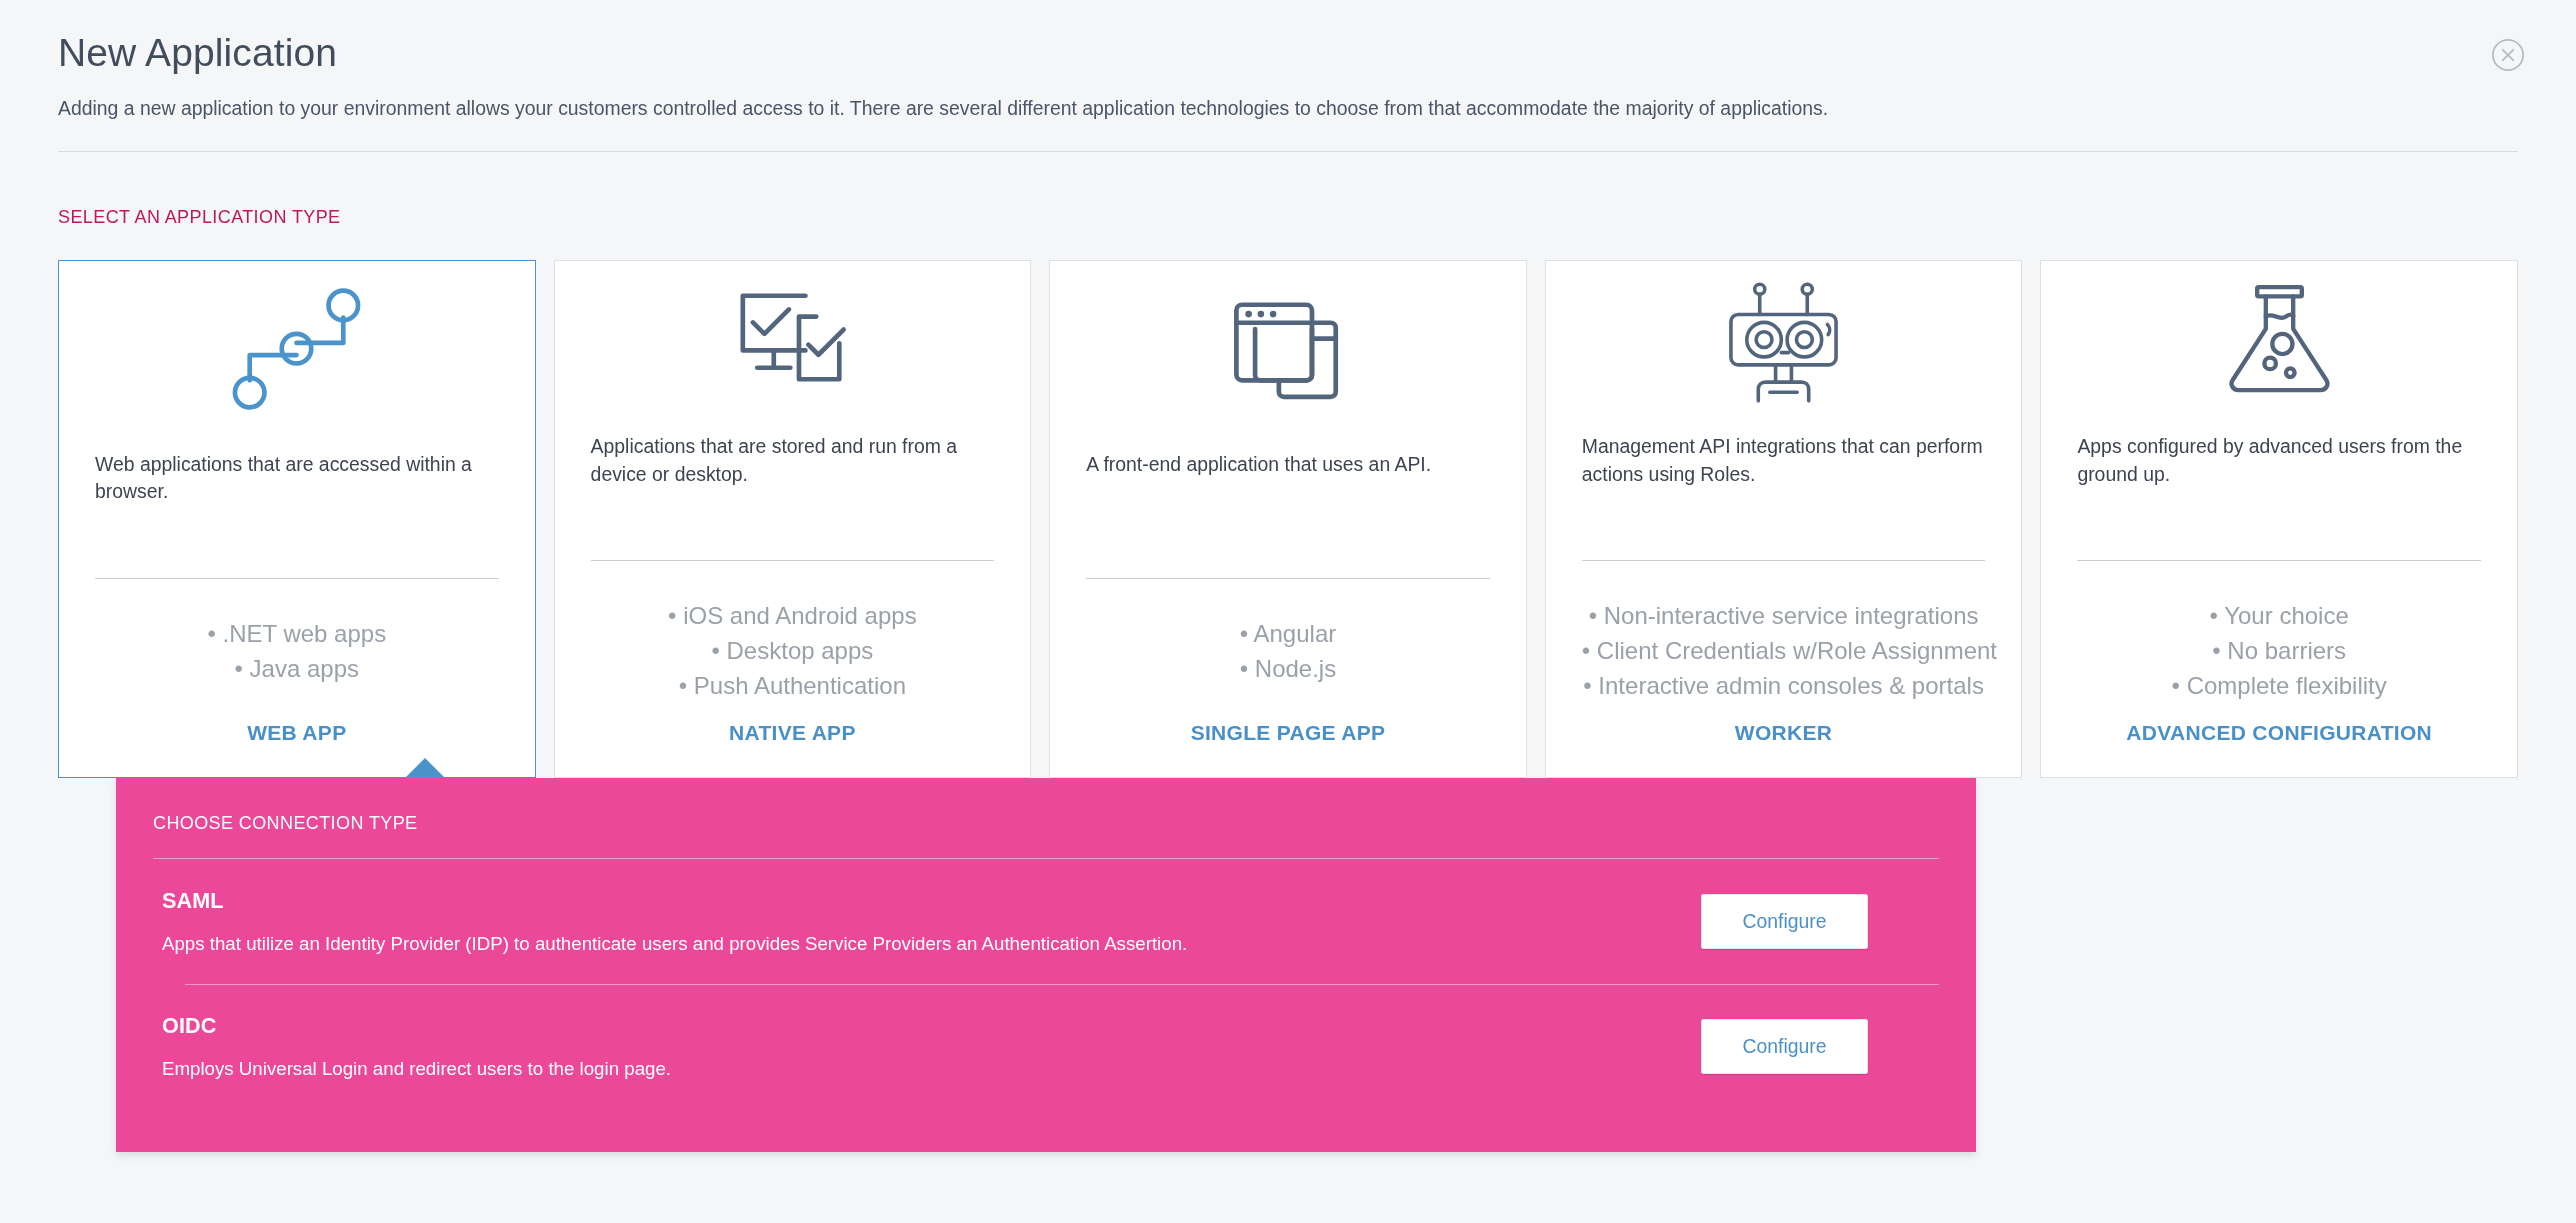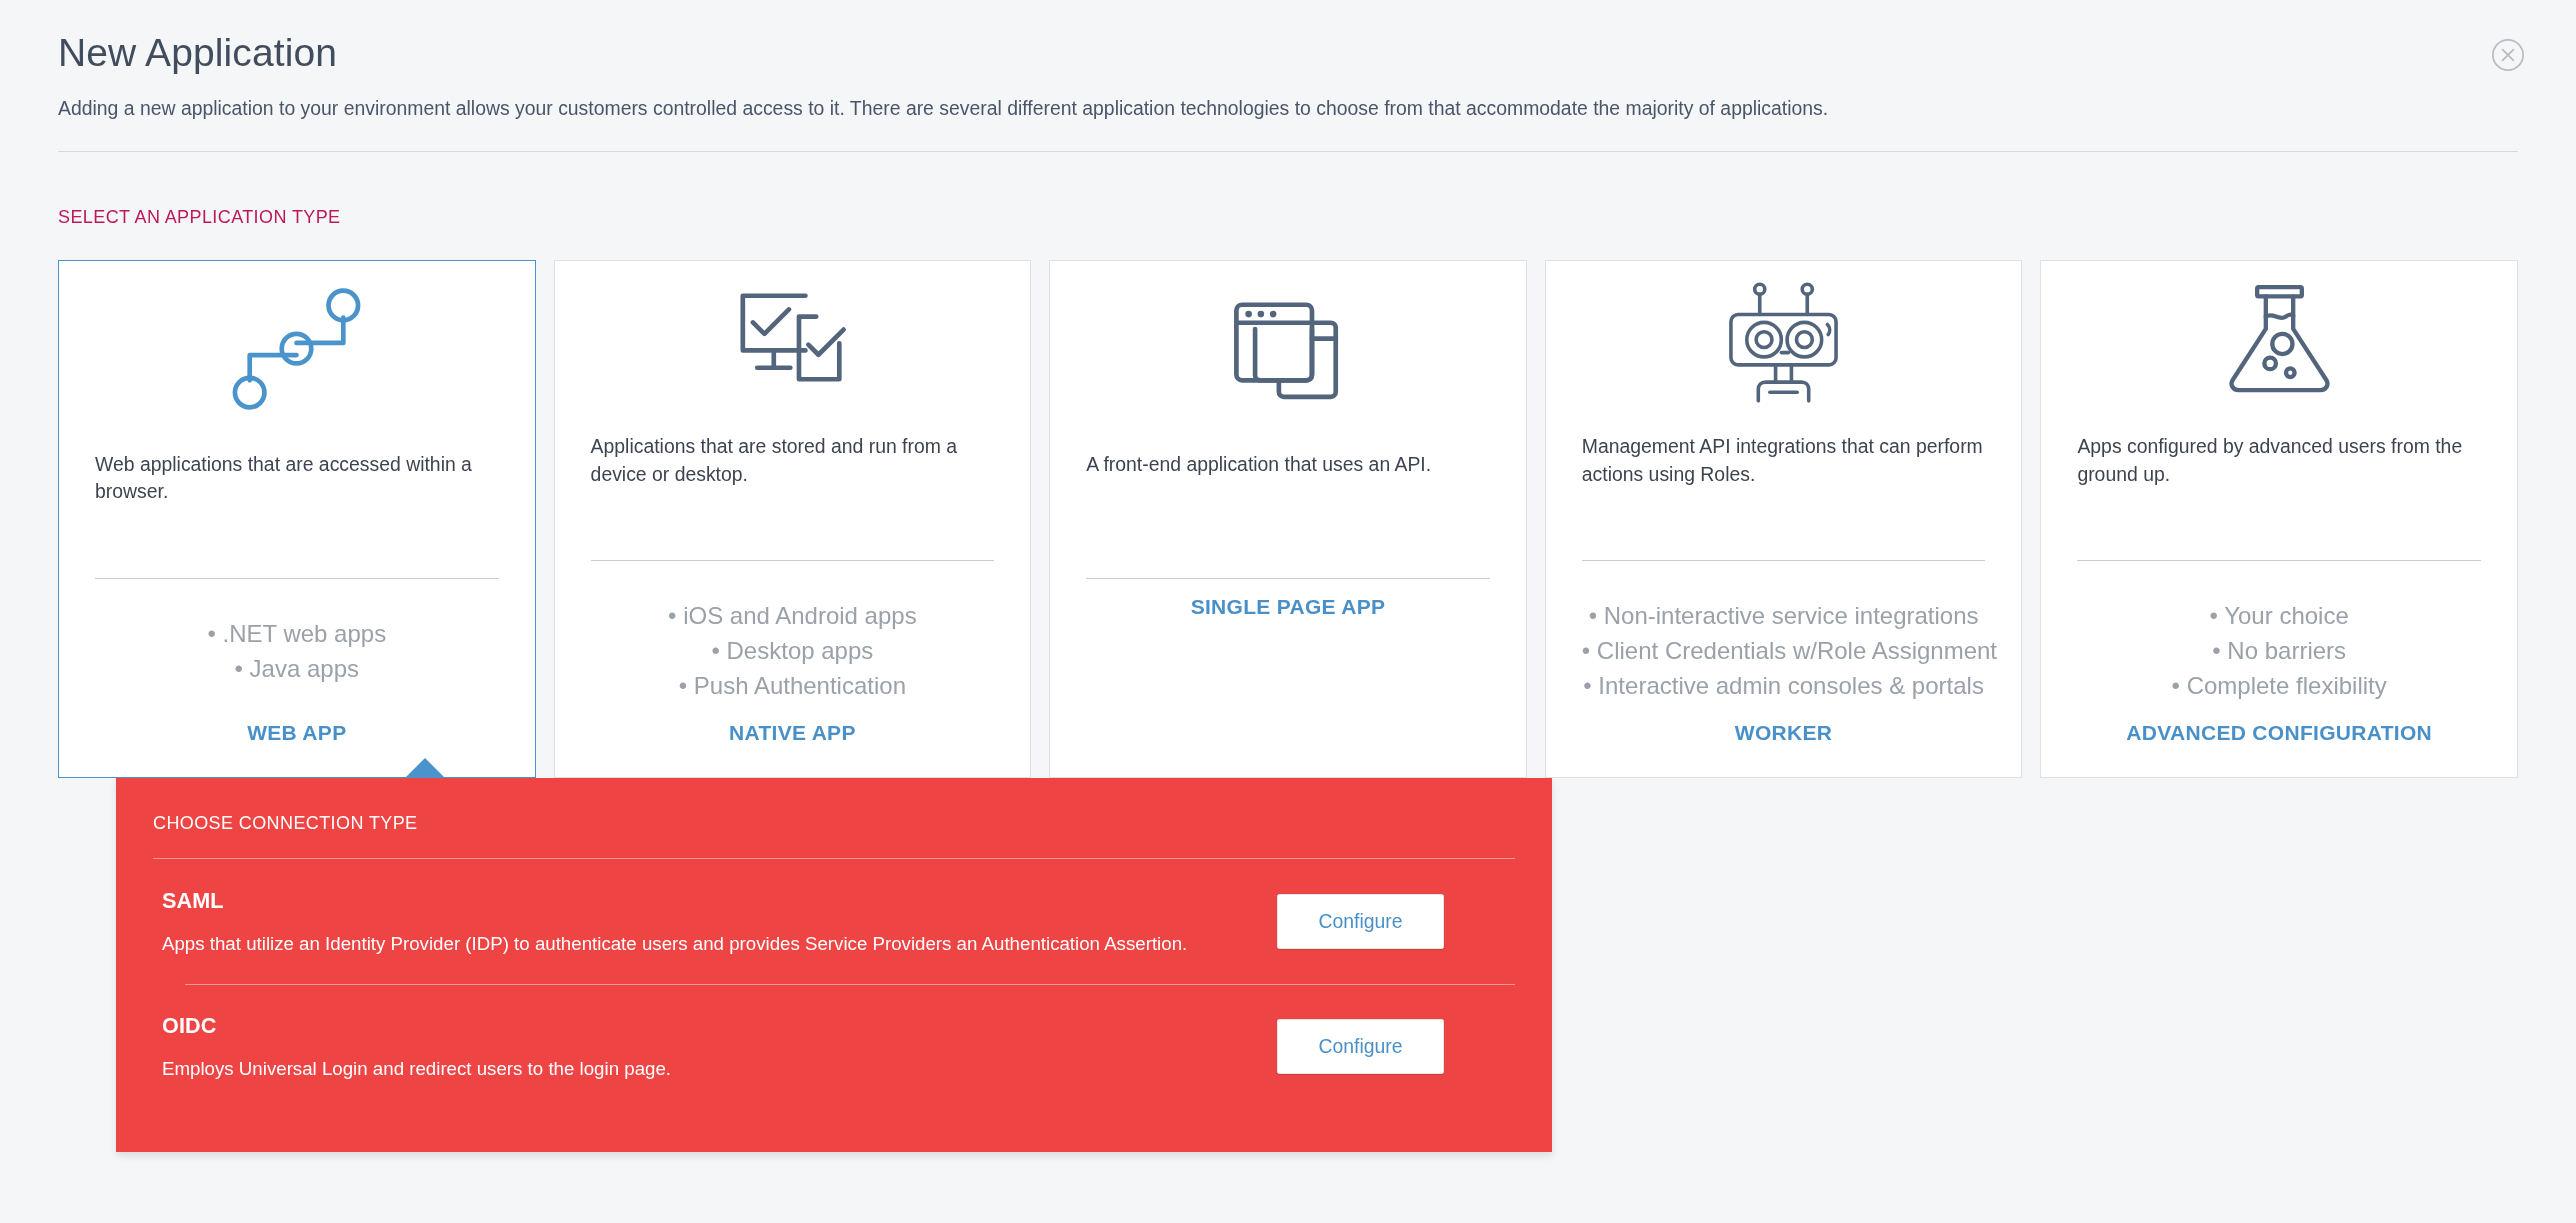--- a/index.html
+++ b/index.html
@@ -131,23 +131,23 @@
   }
 
   
   .conn-wrap {
     position: relative;
     padding: 0 58px;
     margin-top: 0;
   }
   .conn-panel {
     position: relative;
-    width: 1436px;
+    width: 1860px;
     margin-left: 58px;
-    background: #ef4444;
+    background: #ec4899;
     padding: 35px 0 43px 0;
     box-shadow: 0 4.3px 7.2px rgba(0,0,0,0.10);
   }
   .conn-arrow {
     position: absolute;
     top: -19.4px;
     left: 289px;
     width: 0; height: 0;
     border-left: 20px solid transparent;
     border-right: 20px solid transparent;
@@ -284,20 +284,24 @@
             <path d="M129 51 L155 51 C159 51 162 54 162 58 L162 147 C162 151 159 154 155 154 L90 154 C86 154 83 151 83 147 L83 131"></path>
             <path d="M129 73 L162 73"></path>
             <circle cx="41" cy="39" r="4.6" fill="#53657d" stroke="none"></circle>
             <circle cx="58" cy="39" r="4.6" fill="#53657d" stroke="none"></circle>
             <circle cx="75" cy="39" r="4.6" fill="#53657d" stroke="none"></circle>
           </g>
         </svg>
       </div>
       <div class="card-desc">A front-end application that uses an API.</div>
       <div class="card-rule"></div>
+      <div class="card-bullets">
+        <span class="bullet">• Angular</span>
+        <span class="bullet">• Node.js</span>
+      </div>
       <div class="card-link">SINGLE PAGE APP</div>
     </div>
 
     <div class="app-card">
       <div class="card-icon">
         <svg width="137" height="126" viewBox="0 0 190 175" aria-hidden="true">
           <g fill="none" stroke="#53657d" stroke-width="5" stroke-linecap="round" stroke-linejoin="round">
             <circle cx="62" cy="17" r="7"></circle>
             <path d="M62 24 L62 52"></path>
             <circle cx="128" cy="17" r="7"></circle>

